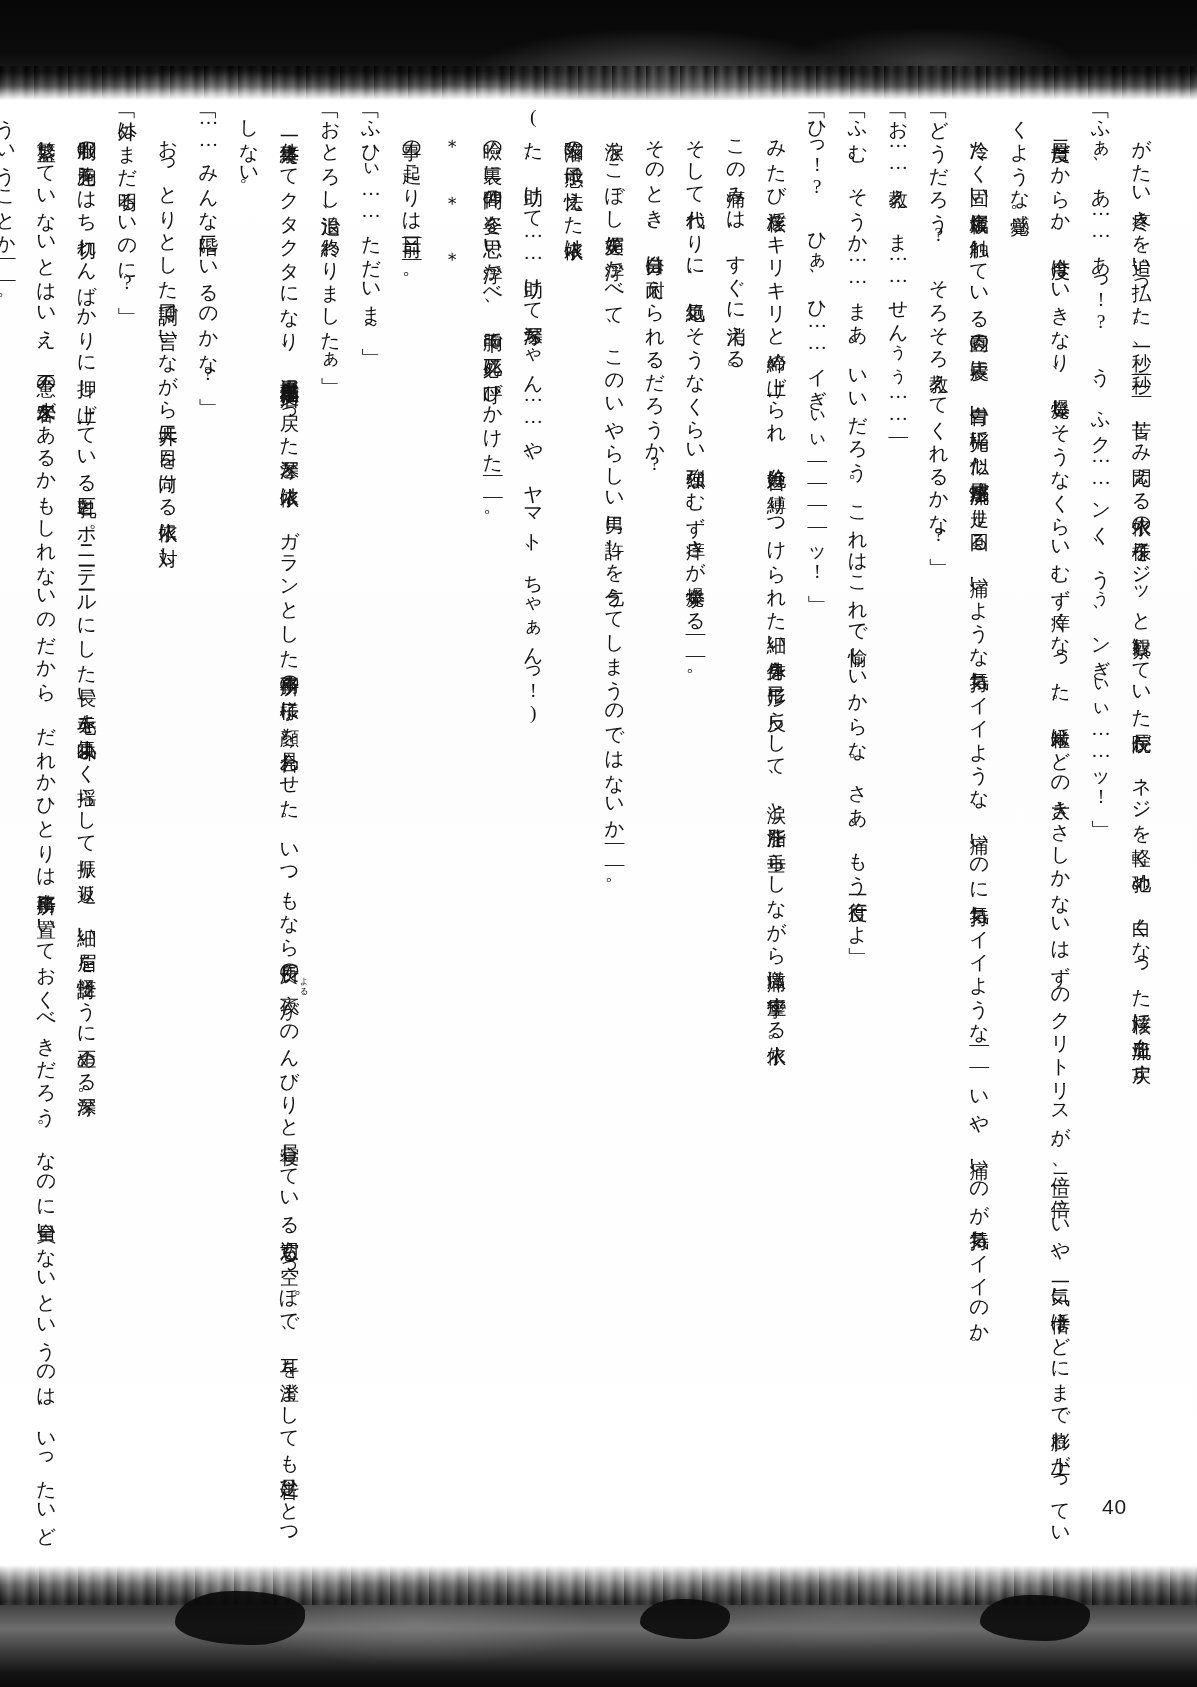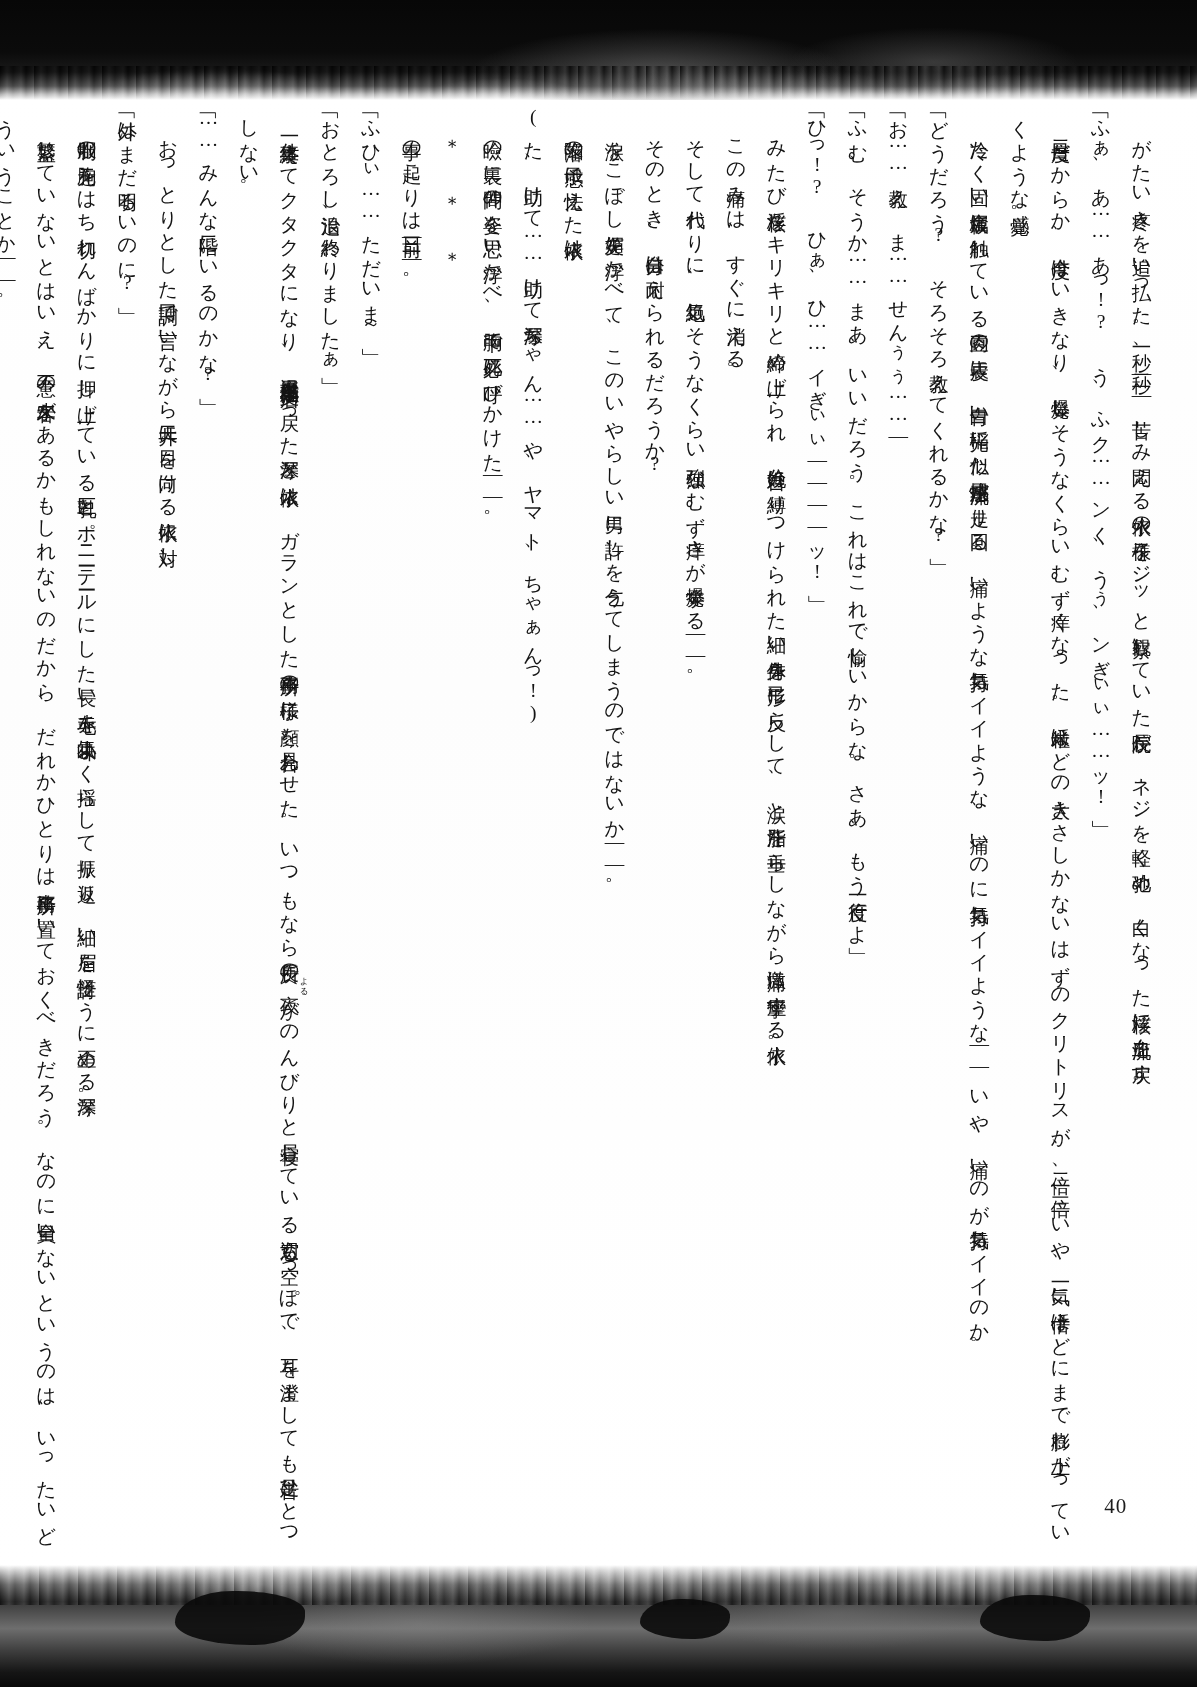--- a/index.html
+++ b/index.html
@@ -132,21 +132,21 @@
   }
 
   
   .folio {
     position: absolute;
     right: 70px;
     bottom: 168px;
     font-size: 21px;
     letter-spacing: 0.04em;
     color: #1d1d1d;
-    font-family: Liberation Serif, serif;
+    font-family: Liberation Sans, sans-serif;
   }
 
   
   .paper-tone {
     position: absolute;
     inset: 96px 0 116px 0;
     background: linear-gradient(to bottom, #ffffff, #fdfdfd 40%, #ffffff);
     pointer-events: none;
   }
 </style>

